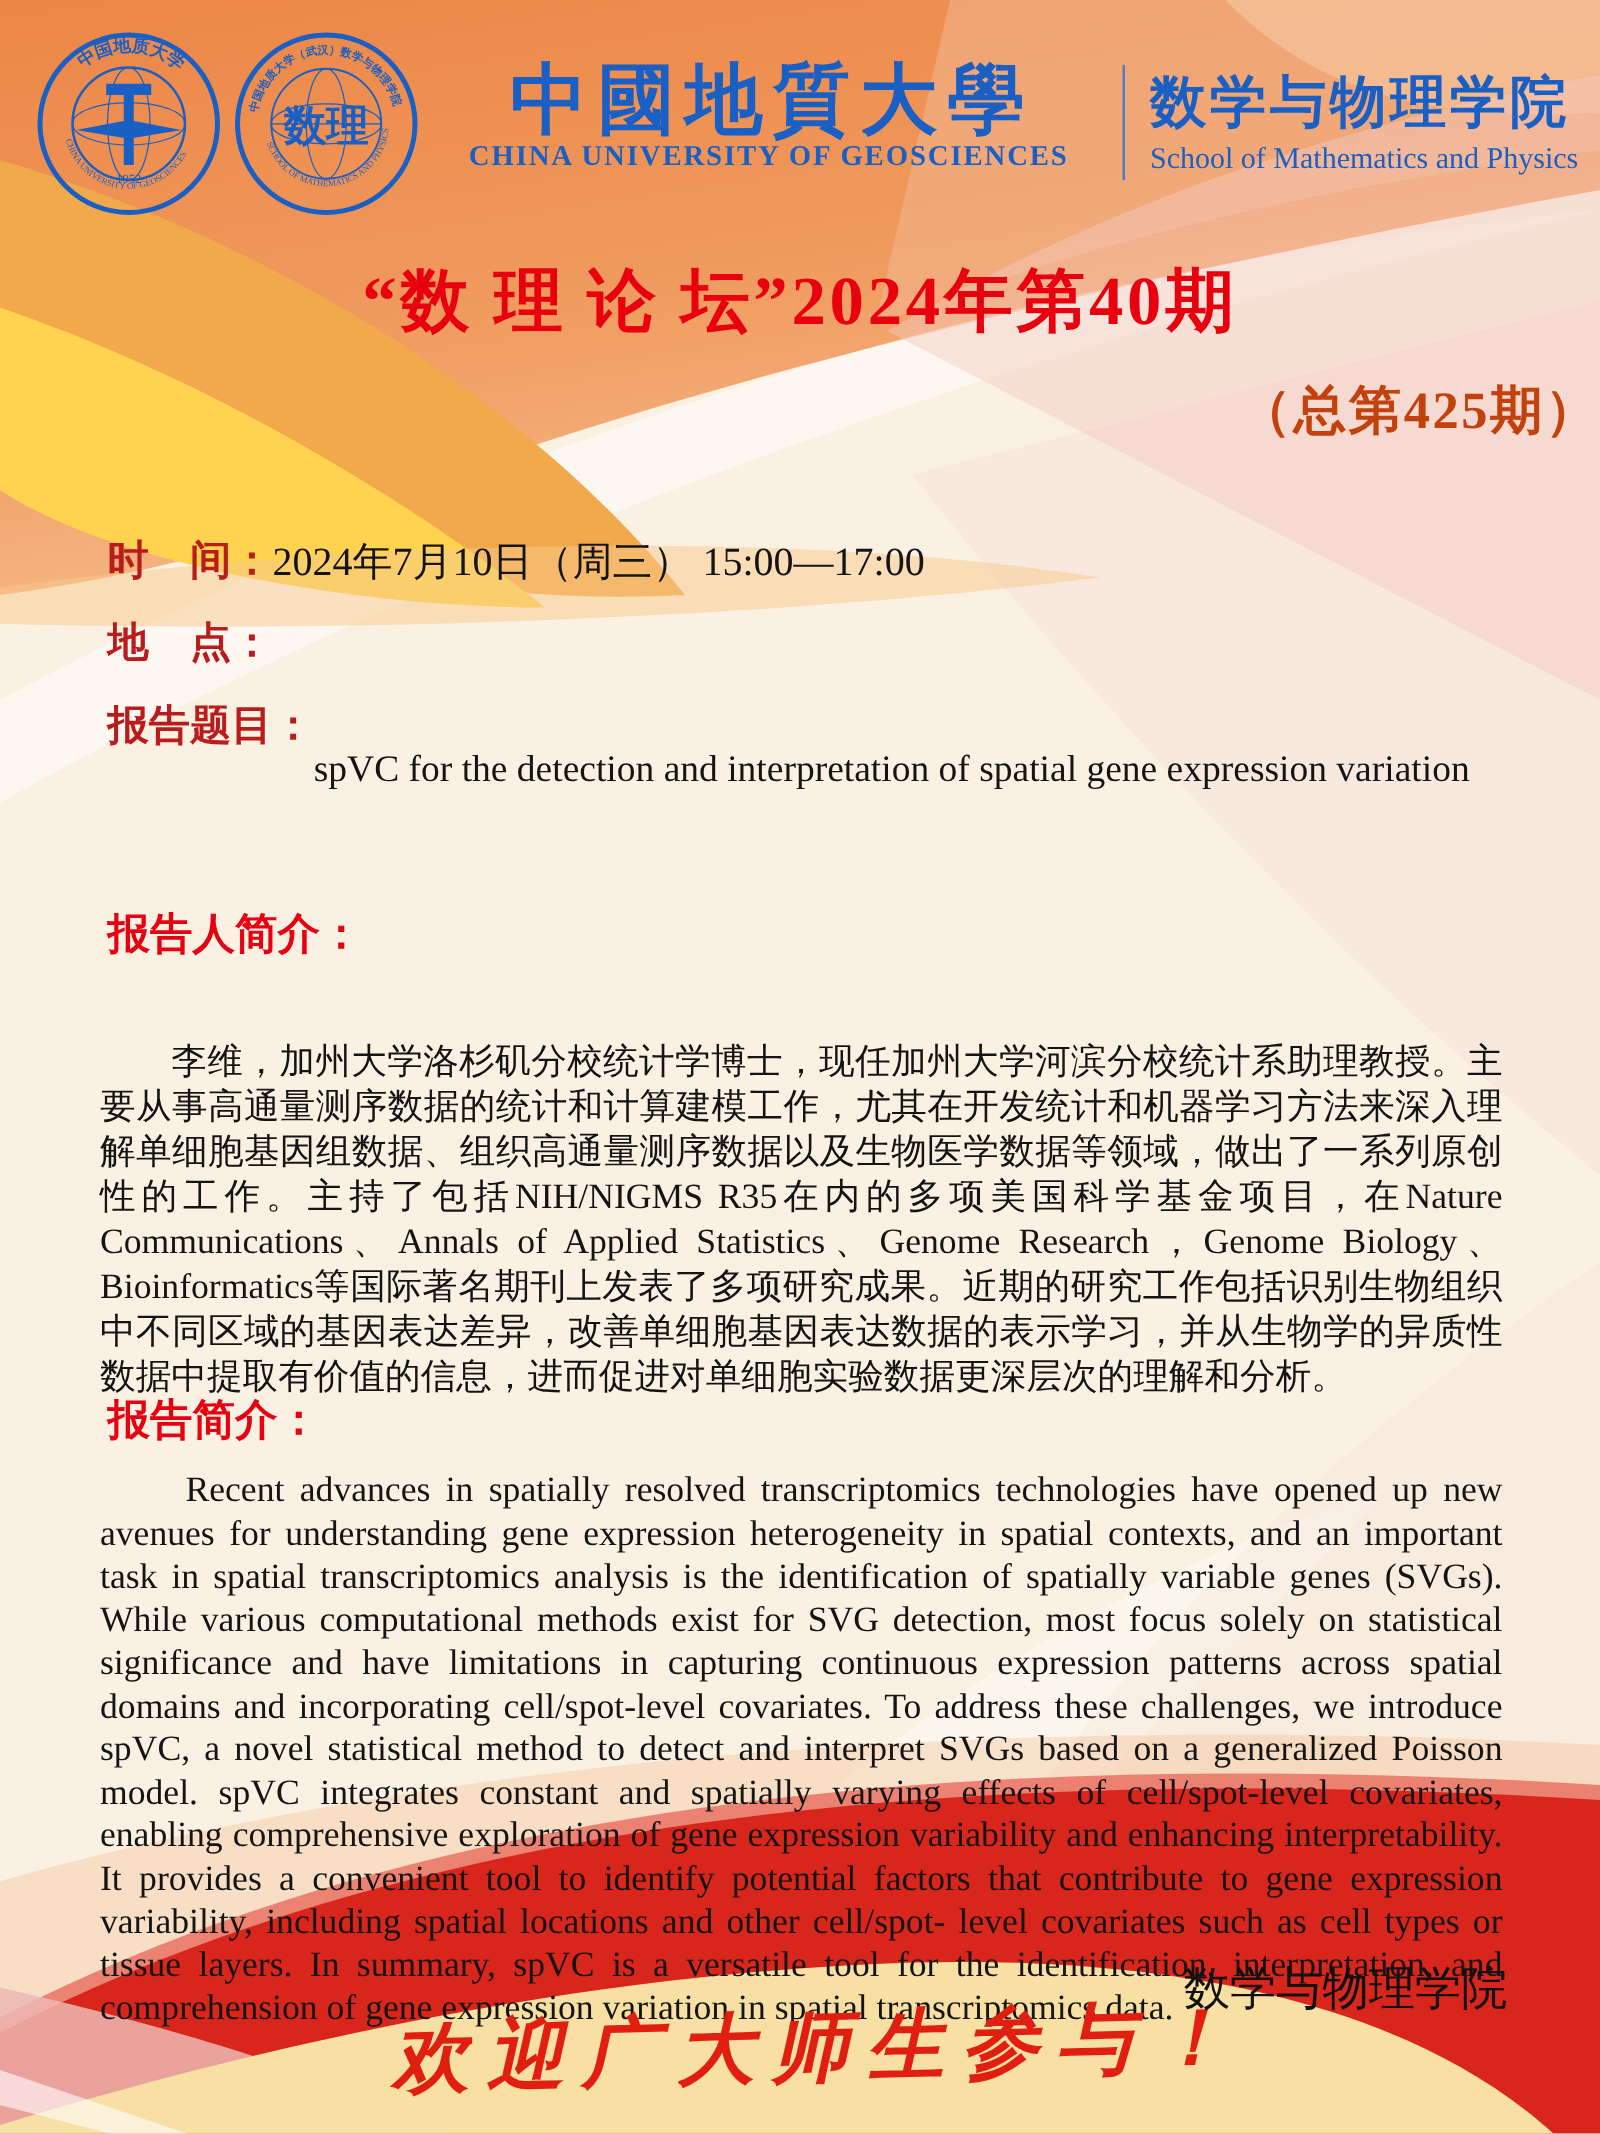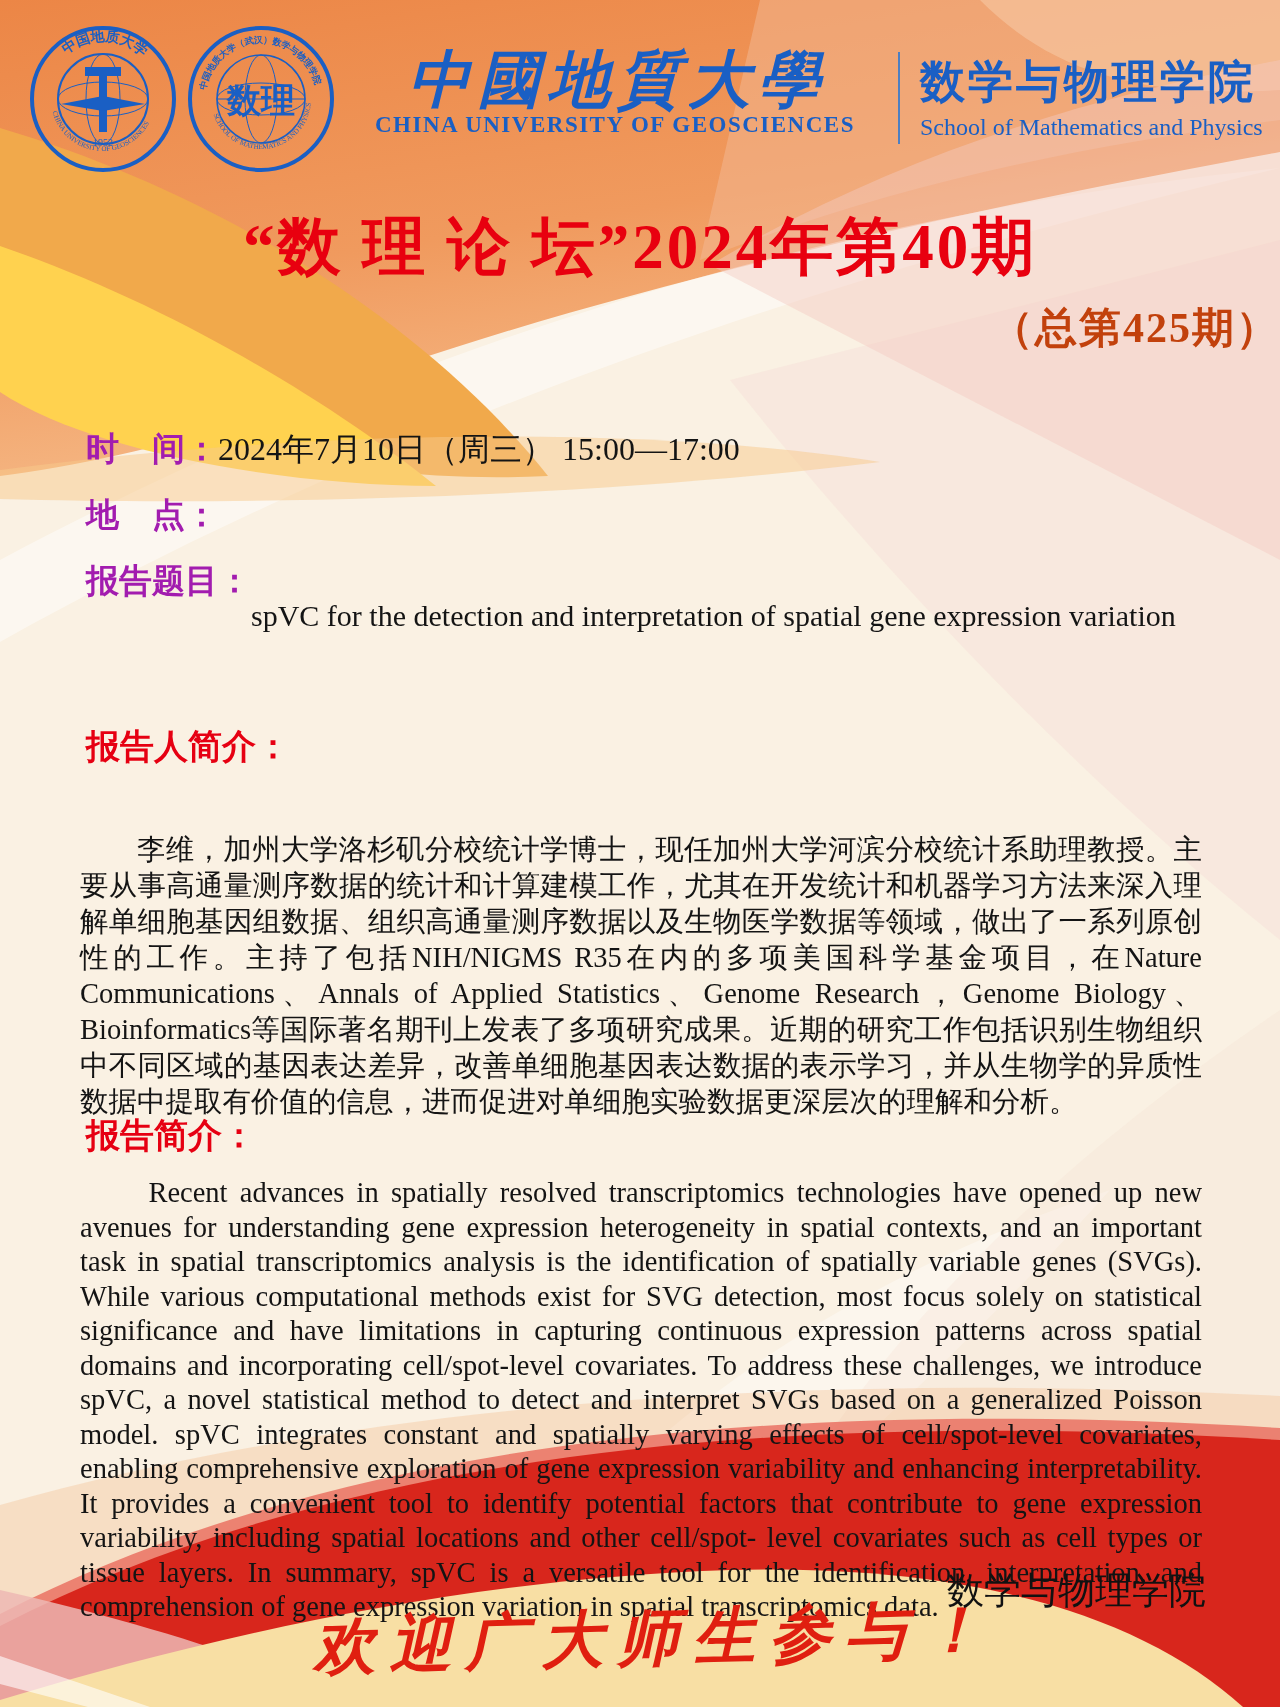--- a/index.html
+++ b/index.html
@@ -13,21 +13,21 @@
   .bg{position:absolute;left:0;top:0;width:1280px;height:1707px;z-index:0;}
   .layer{position:absolute;z-index:2;}
 
   
   .seal{position:absolute;top:24px;z-index:2;}
   .seal1{left:28px;}
   .seal2{left:186px;}
   .uni-cn{
     position:absolute;left:348px;top:38px;width:540px;
     font-family:"Liberation Serif",serif;
-    font-weight:bold;font-style:italic;
+    font-weight:bold;
     font-size:62px;letter-spacing:8px;color:#1a5fc4;
     text-align:center;white-space:nowrap;
   }
   .uni-en{
     position:absolute;left:340px;top:112px;width:550px;
     font-family:"Liberation Serif",serif;font-weight:bold;
     font-size:23px;letter-spacing:1.5px;color:#1a5fc4;text-align:center;white-space:nowrap;
   }
   .hdr-divider{
     position:absolute;left:898px;top:52px;width:2px;height:92px;
@@ -41,33 +41,33 @@
   .school-en{
     position:absolute;left:920px;top:114px;width:360px;
     font-family:"Liberation Serif",serif;
     font-size:24px;color:#1a5fc4;white-space:nowrap;
   }
 
   
   .title1{
     position:absolute;left:0;top:204px;width:100%;
     text-align:center;color:#e8000f;font-weight:bold;
-    font-size:63px;letter-spacing:3px;white-space:nowrap;
+    font-size:55px;letter-spacing:3px;white-space:nowrap;
   }
   .title2{
     position:absolute;left:0;top:300px;width:100%;
     text-align:right;color:#c2410c;font-weight:bold;
     font-size:42px;letter-spacing:2px;
   }
 
   
   .info{position:absolute;left:86px;top:428px;width:1115px;z-index:2;}
   .info-row{display:flex;align-items:flex-start;margin-bottom:24px;}
   .info-label{
-    flex:none;color:#a21caf;font-weight:bold;
+    flex:none;color:#b91c1c;font-weight:bold;
     font-size:33px;line-height:42px;white-space:nowrap;
   }
   .info-value{
     color:#141414;font-size:32px;line-height:42px;
   }
   .talk-title-value{
     text-align:justify;text-align-last:left;width:100%;
     font-size:30px;line-height:40px;margin-top:36px;
   }
 

